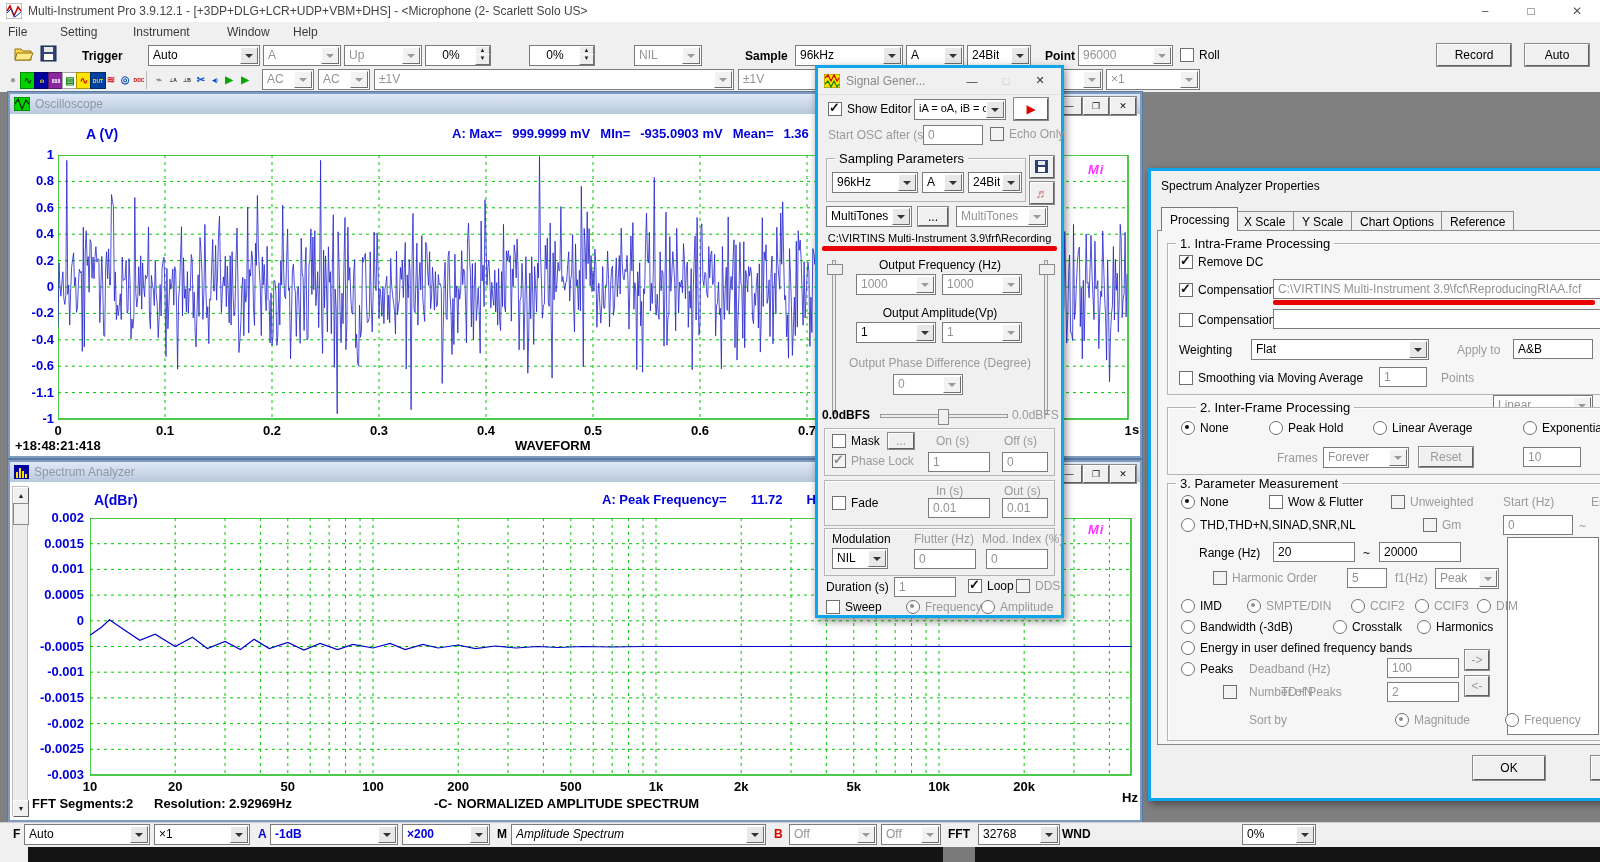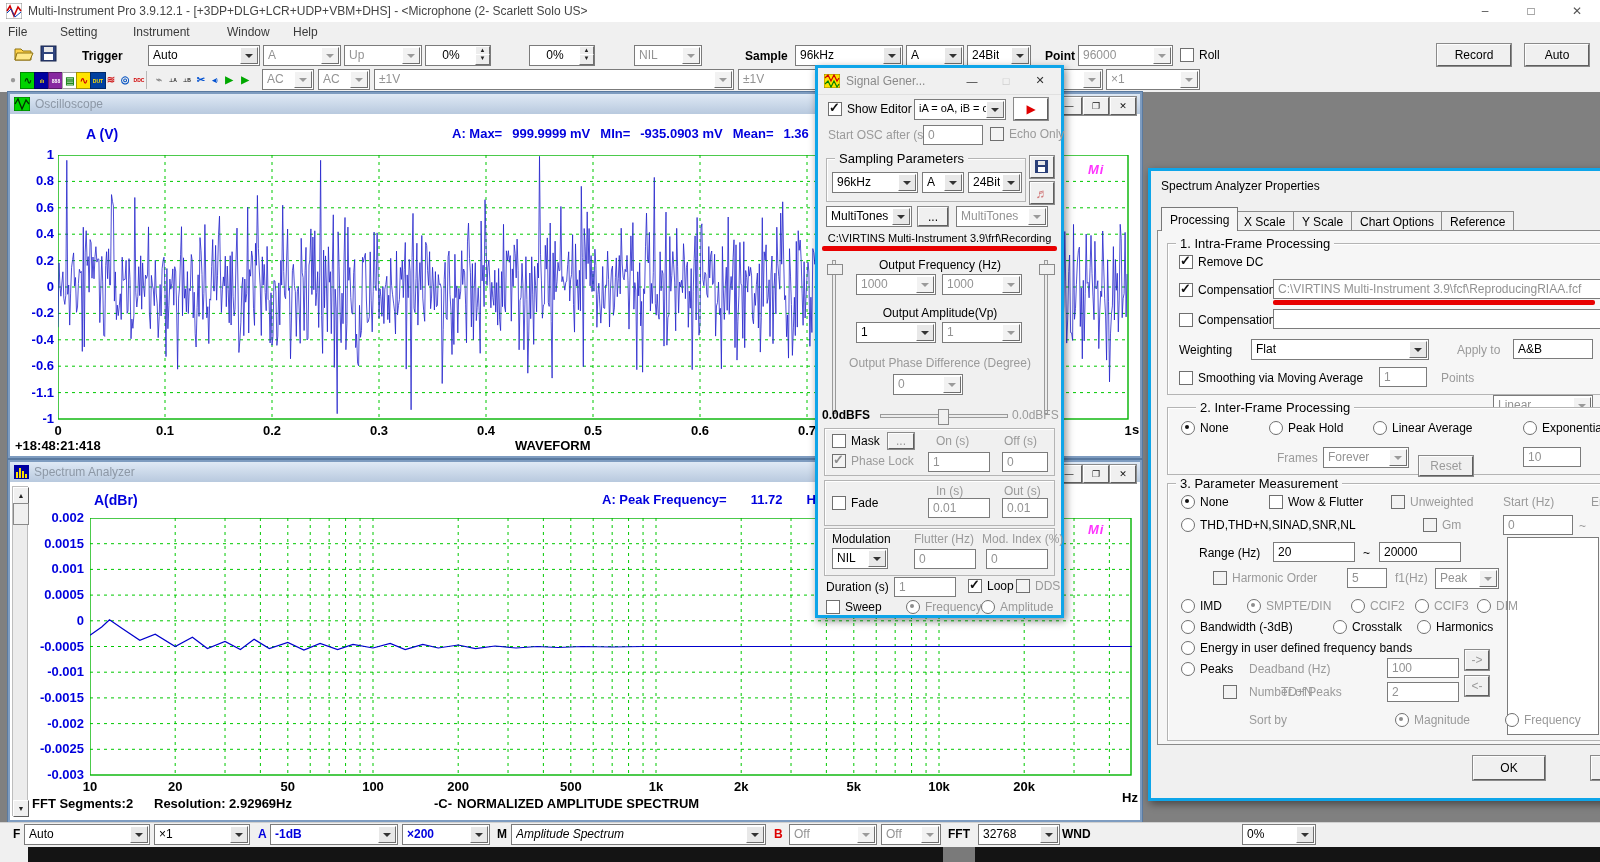--- a/index.html
+++ b/index.html
@@ -612,21 +612,21 @@
       </label>
     <label class="r" style="left:372px;top:250px;">
         <span class="ci"></span>
         <span>Exponential Average</span>
       </label>
     <span class="l d" style="left:126px;top:280px;">Frames</span>
     <div class="c d" style="left:172px;top:276px;width:86px;">
         <span class="cv">Forever</span>
         <i class="ca"></i>
       </div>
-    <div class="b d" style="left:268px;top:276px;width:54px;height:20px;margin-top:9px;">Reset</div>
+    <div class="b d" style="left:268px;top:276px;width:54px;height:20px;">Reset</div>
     <div class="f d" style="left:372px;top:276px;width:58px;">10</div>
 
     <div class="g" style="left:16px;top:312px;width:464px;height:256px;background:#f6f6f6;">
         <span class="gc" style="background:#f6f6f6;">3. Parameter Measurement</span>
       </div>
     <label class="r on" style="left:30px;top:324px;">
         <span class="ci"></span>
         <span>None</span>
       </label>
     <label class="k" style="left:118px;top:324px;">

